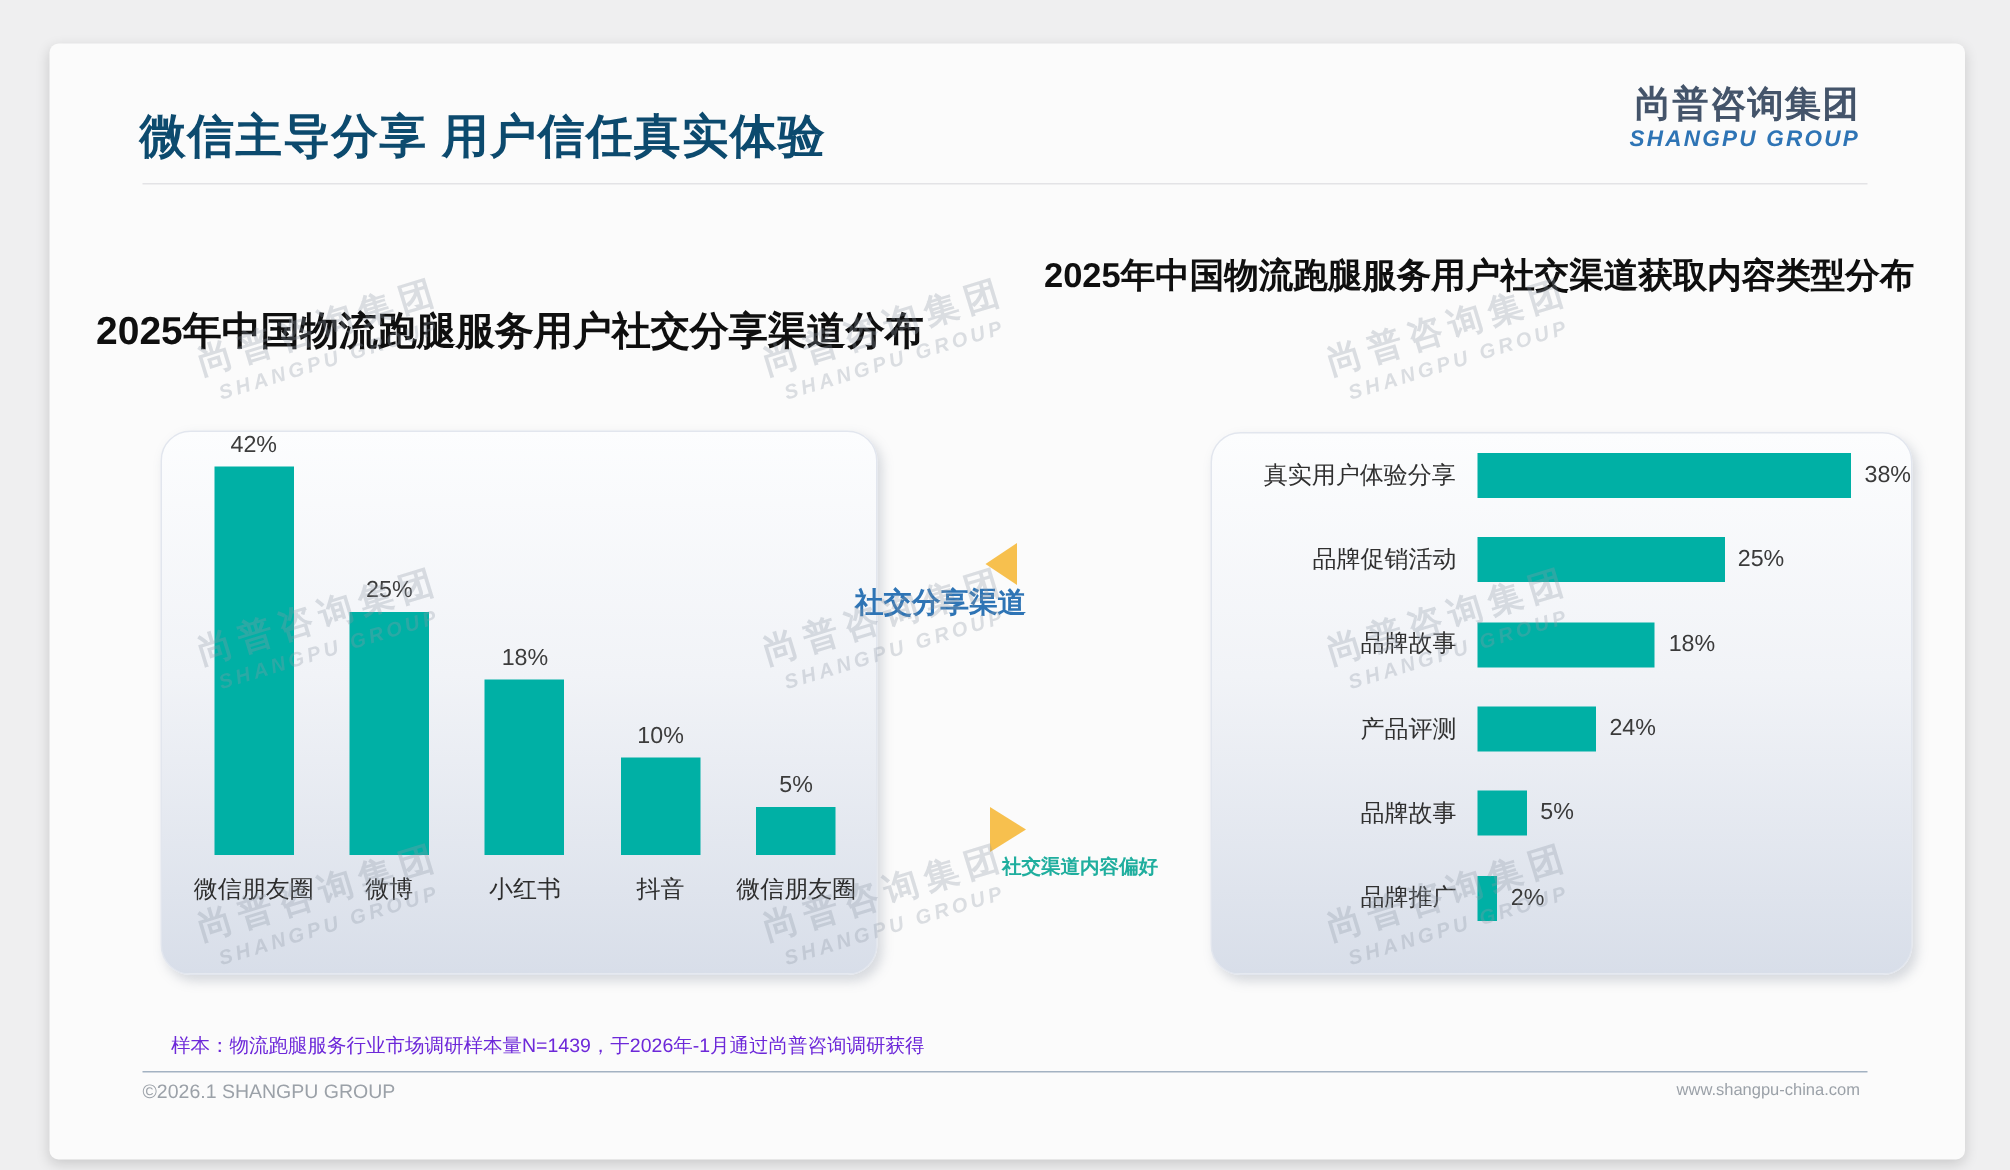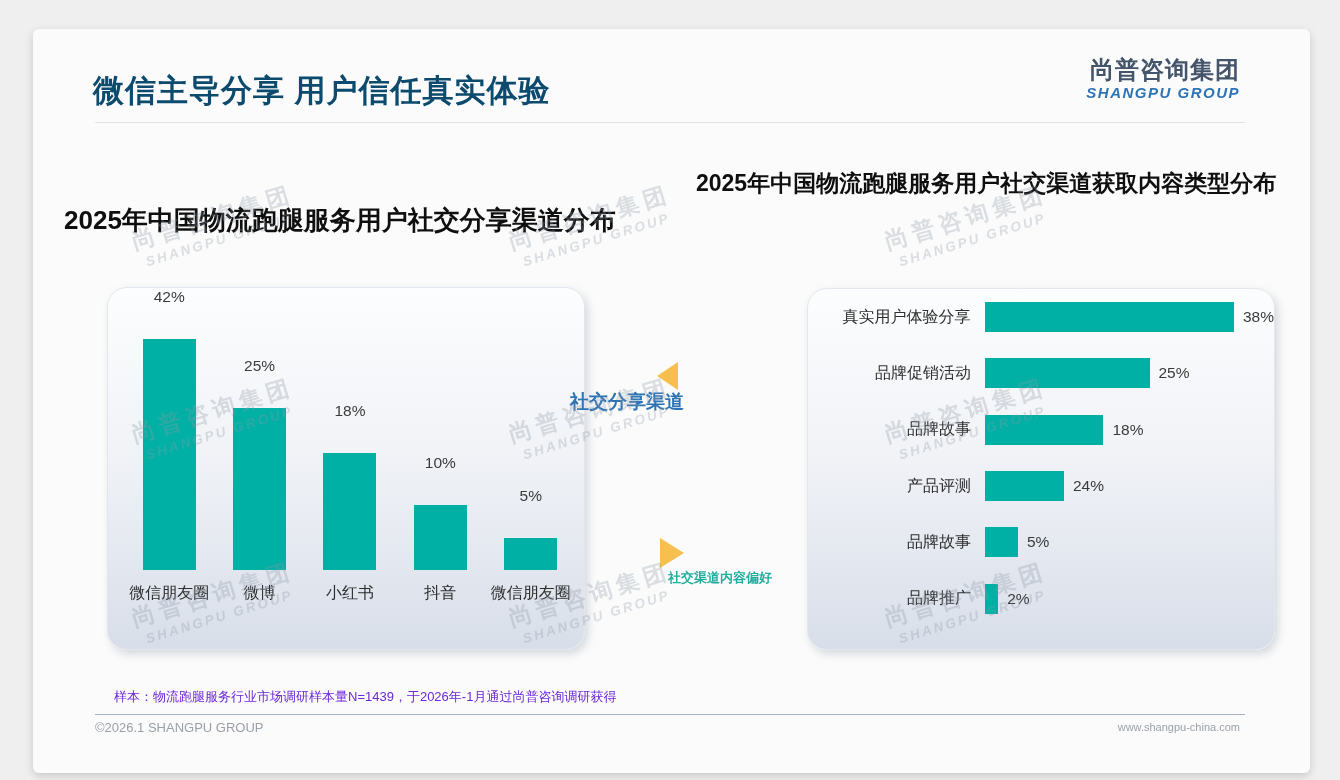--- a/index.html
+++ b/index.html
@@ -30,21 +30,21 @@
            background:linear-gradient(180deg,#fcfdfe 0%,#f1f3f7 45%,#d8dee9 100%);
            border:1px solid #e2e6ee;
            box-shadow:3px 4px 8px rgba(115,125,145,0.28); z-index:2; }
   .panel-left  { left:107px; top:287px; width:478px; height:363px; }
   .panel-right { left:807px; top:288px; width:468px; height:362px; }
 
   
   .vbars { position:absolute; left:16px; top:0; width:452px; height:282px;
            display:flex; align-items:flex-end; }
   .vgroup { position:relative; width:90.4px; height:100%; display:flex; flex-direction:column;
-            justify-content:flex-end; align-items:center;gap:28px; }
+            justify-content:flex-end; align-items:center; }
   .vval { font-size:15.5px; color:#3c3c3c; margin-bottom:5px; }
   .vbar { width:53px; }
   .vcat { position:absolute; top:calc(100% + 13px); left:50%; transform:translateX(-50%);
           width:120px; text-align:center; font-size:16px; color:#2d2d2d; white-space:nowrap; }
 
   
   .hbars { position:absolute; left:0; top:0; width:100%; }
   .hrow { height:56.3px; display:flex; align-items:center; }
   .hlabel { width:163px; text-align:right; font-size:16px; color:#303030; white-space:nowrap; }
   .hbar { height:30px; margin-left:14px; }

